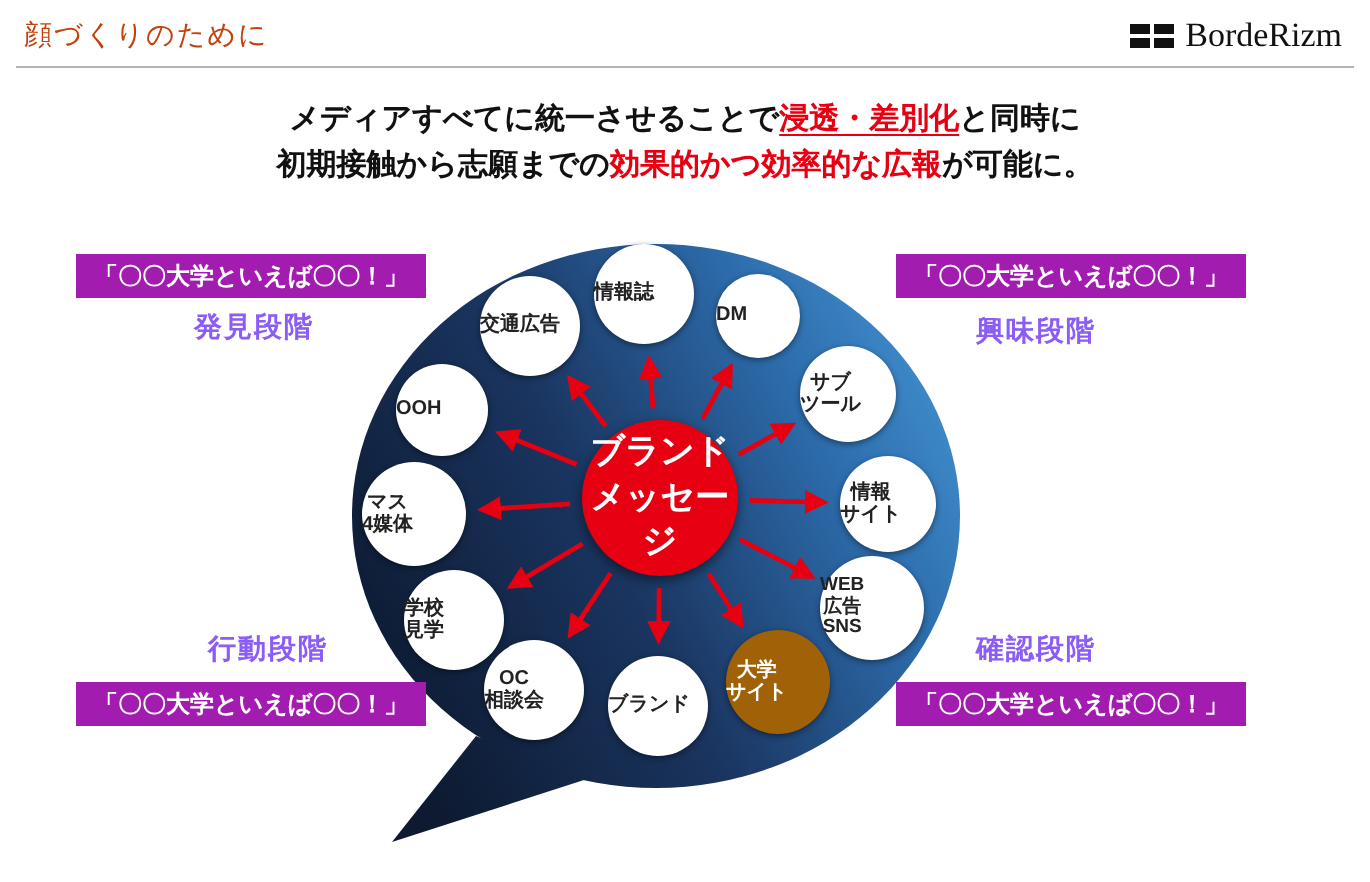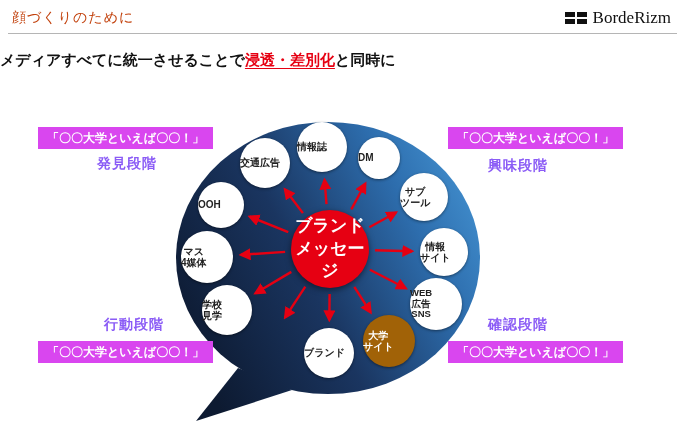--- a/index.html
+++ b/index.html
@@ -12,21 +12,21 @@
 
   
   .hdr-title{position:absolute;left:12px;top:9px;font-size:14px;color:#c2410c;letter-spacing:1px;}
   .logo{position:absolute;right:14px;top:8px;display:flex;align-items:center;gap:6px;}
   .logo-mark{display:grid;grid-template-columns:10px 10px;grid-template-rows:5px 5px;gap:2px;}
   .logo-mark i{background:#111;display:block;}
   .logo-text{font-family:"Liberation Serif","DejaVu Serif",serif;font-size:17px;color:#111;}
   .rule{position:absolute;left:8px;right:8px;top:33px;border-top:1px solid #b5b5b5;}
 
   
-  .lead{position:absolute;top:48px;left:0;right:0;text-align:left;
+  .lead{position:absolute;top:48px;left:0;right:0;text-align:center;
         font-weight:bold;font-size:15px;color:#111;line-height:1.55;}
   .red{color:#e60012;}
   .u{text-decoration:underline;text-decoration-color:#e60012;text-underline-offset:3px;}
 
   
   #diagram-svg{position:absolute;left:0;top:0;}
 
   .node{
     position:absolute;transform:translate(-50%,-50%);
     background:#fff;border-radius:50%;
@@ -39,21 +39,21 @@
   .center-node{
     position:absolute;transform:translate(-50%,-50%);
     background:#e60012;border-radius:50%;color:#fff;font-weight:bold;
     display:flex;align-items:center;justify-content:center;text-align:center;
     white-space:pre-line;font-size:17px;line-height:1.35;
     box-shadow:0 2px 6px rgba(0,0,0,.5);
   }
 
   
   .quote{
-    position:absolute;background:#d946ef;color:#fff;font-weight:bold;
+    position:absolute;background:#a21caf;color:#fff;font-weight:bold;
     font-size:12px;line-height:1;padding:5px 9px;white-space:nowrap;
   }
   .stage{position:absolute;font-weight:bold;font-size:14px;color:#8b5cf6;letter-spacing:1px;}
 </style>
 </head>
 <body>
 
 <div class="page">
 
   <div class="hdr-title">顔づくりのために</div>
@@ -65,20 +65,21 @@
         <i></i>
         <i></i>
       </span>
     <span class="logo-text">BordeRizm</span>
   </div>
 
   <div class="rule"></div>
 
   <div class="lead">
     <div><span>メディアすべてに統一させることで</span><span class="red u">浸透・差別化</span><span>と同時に</span></div>
+    <div><span>初期接触から志願までの</span><span class="red">効果的かつ効率的な広報</span><span>が可能に。</span></div>
   </div>
 
   <svg id="diagram-svg" width="685" height="441" viewBox="0 0 685 441">
     <defs>
       <linearGradient id="bg" gradientUnits="userSpaceOnUse" x1="180" y1="330" x2="485" y2="175">
         <stop offset="0" stop-color="#0d1a31"></stop>
         <stop offset="0.4" stop-color="#1a3560"></stop>
         <stop offset="0.75" stop-color="#2d6dad"></stop>
         <stop offset="1" stop-color="#4594d3"></stop>
       </linearGradient>
@@ -109,20 +110,22 @@
   <div class="node" style="left:424px;top:197px;width:48px;height:48px"><span>サブ
 ツール</span></div>
   <div class="node" style="left:444px;top:252px;width:48px;height:48px"><span>情報
 サイト</span></div>
   <div class="node node-sm" style="left:436px;top:304px;width:52px;height:52px"><span>WEB
 広告
 SNS</span></div>
   <div class="node node-red" style="left:389px;top:341px;width:52px;height:52px"><span>大学
 サイト</span></div>
   <div class="node" style="left:329px;top:353px;width:50px;height:50px"><span>ブランド</span></div>
+  <div class="node" style="left:267px;top:345px;width:50px;height:50px"><span>OC
+相談会</span></div>
   <div class="node" style="left:227px;top:310px;width:50px;height:50px"><span>学校
 見学</span></div>
   <div class="node" style="left:207px;top:257px;width:52px;height:52px"><span>マス
 4媒体</span></div>
   <div class="node" style="left:221px;top:205px;width:46px;height:46px"><span>OOH</span></div>
   <div class="node" style="left:265px;top:163px;width:50px;height:50px"><span>交通広告</span></div>
 
   <div class="center-node" style="left:330px;top:249px;width:78px;height:78px">
     <span>ブランド
 メッセージ</span>

